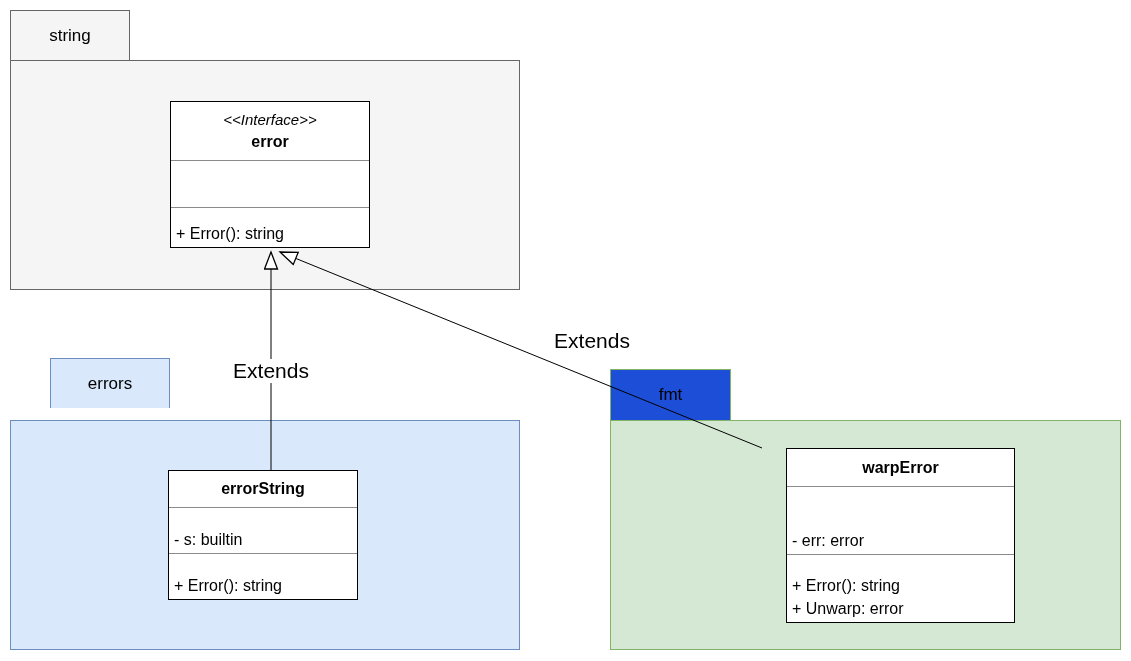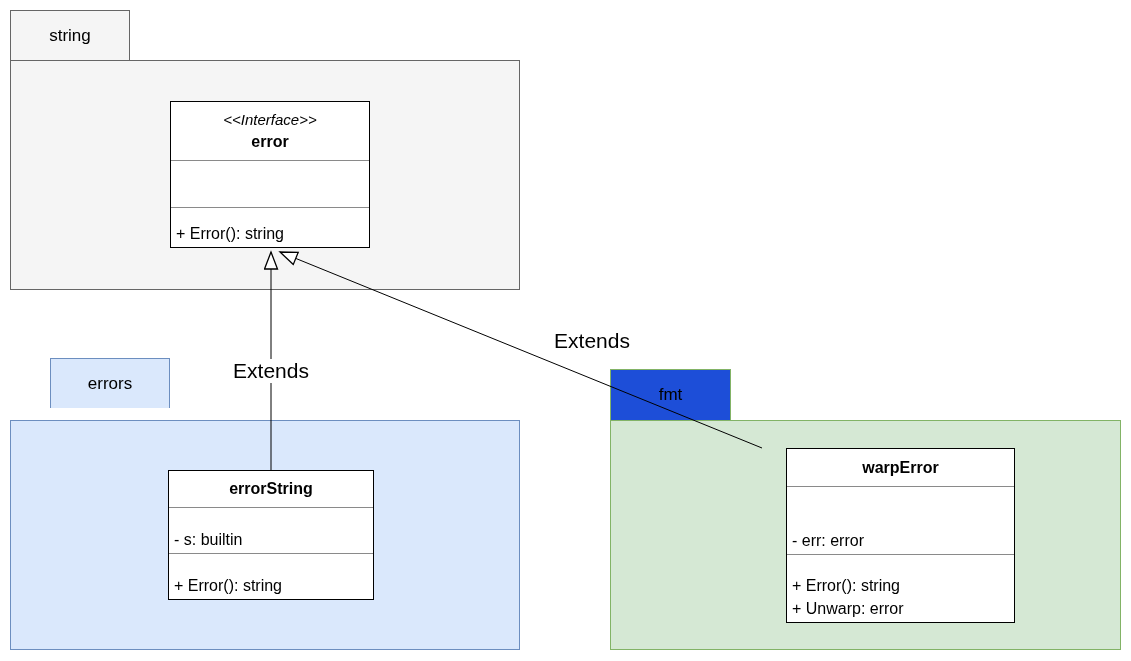--- a/index.html
+++ b/index.html
@@ -31,21 +31,21 @@
   }
   .cls-sect{
     border-top:1px solid #8a8a8a;display:flex;flex-direction:column;justify-content:flex-end;
     padding:2px 5px;line-height:23px;
   }
   .cls-sect.fill{flex:1 1 auto;}
   .stereotype{font-style:italic;font-weight:normal;font-size:15px;}
   .cls-error{left:170px;top:101px;width:200px;height:147px;}
   .cls-error .cls-header{height:58px;}
   .cls-error .attrs{height:47px;}
-  .cls-errorString{left:168px;top:470px;width:206px;height:130px;}
+  .cls-errorString{left:168px;top:470px;width:190px;height:130px;}
   .cls-errorString .cls-header{height:36px;}
   .cls-errorString .attrs{height:46px;}
   .cls-warpError{left:762px;top:448px;width:229px;height:175px;margin-left:24px;}
   .cls-warpError .cls-header{height:37px;}
   .cls-warpError .attrs{height:68px;}
   
   .wires{position:absolute;left:0;top:0;width:1131px;height:661px;z-index:3;}
   .wires line{stroke:#000;stroke-width:1;}
   .edge-label{
     position:absolute;z-index:4;background:#ffffff;padding:0 2px;font-size:21px;

